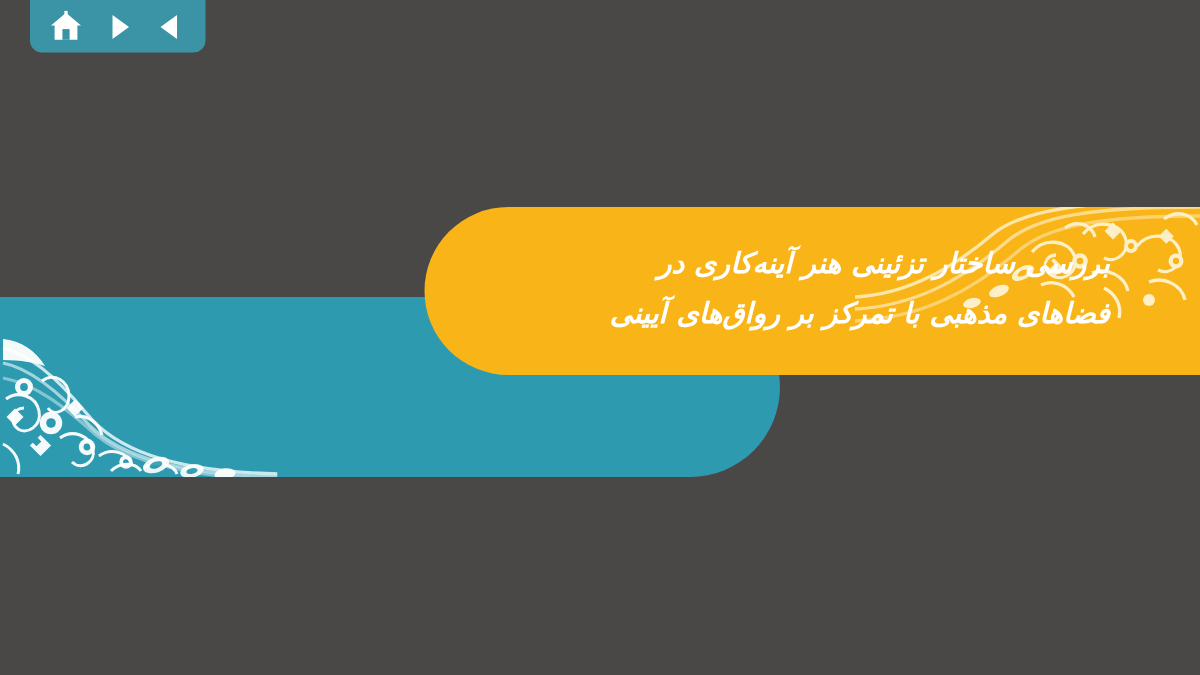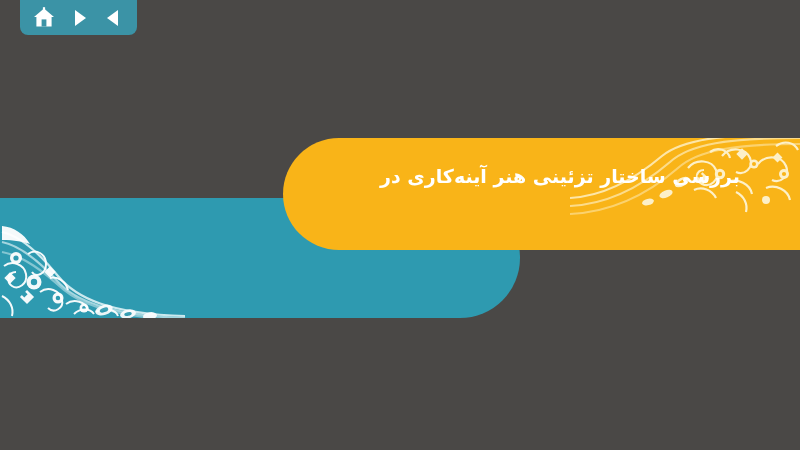--- a/index.html
+++ b/index.html
@@ -9,20 +9,21 @@
     background: #2b2b2b;
   }
   #slide {
     position: relative;
     width: 800px;
     height: 450px;
     overflow: hidden;
     background: #4a4846;
     font-family: "DejaVu Sans", "Liberation Sans", sans-serif;
     user-select: none;
+    font-style: italic;
   }
 
   
   #nav-toolbar {
     position: absolute;
     left: 20px;
     top: 0;
     width: 117px;
     height: 35px;
     background: #3b93a6;
@@ -218,15 +219,16 @@
         <ellipse cx="112" cy="44" rx="8" ry="4.2" transform="rotate(-28 112 44)"></ellipse>
         <ellipse cx="112" cy="44" rx="3.8" ry="1.8" transform="rotate(-28 112 44)" fill="#f9b418"></ellipse>
         <ellipse cx="96" cy="56" rx="7" ry="3.6" transform="rotate(-22 96 56)"></ellipse>
         <ellipse cx="78" cy="64" rx="6" ry="3.2" transform="rotate(-14 78 64)"></ellipse>
       </g>
     </svg>
   </div>
 
   <div id="title-block">
     <div class="title-line">بررسی ساختار تزئینی هنر آینه‌کاری در</div>
+    <div class="title-line">فضاهای مذهبی با تمرکز بر رواق‌های آیینی</div>
   </div>
 
 </div>
 
 </body></html>

